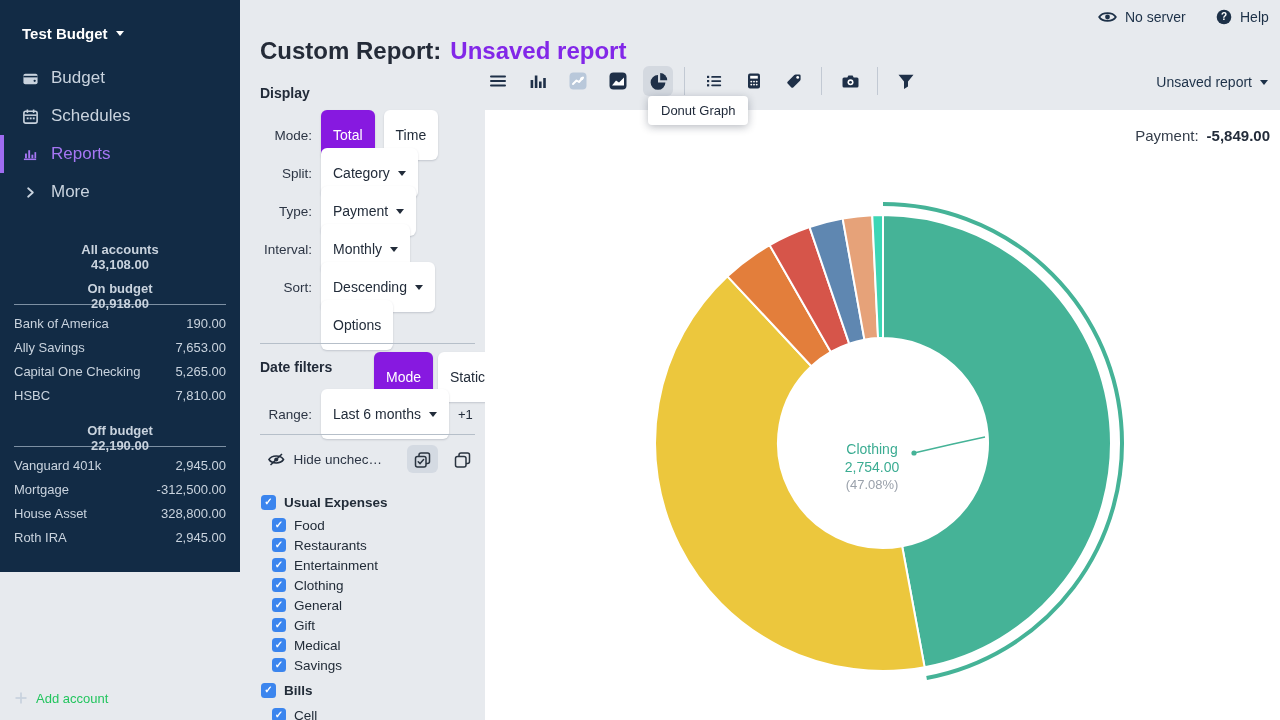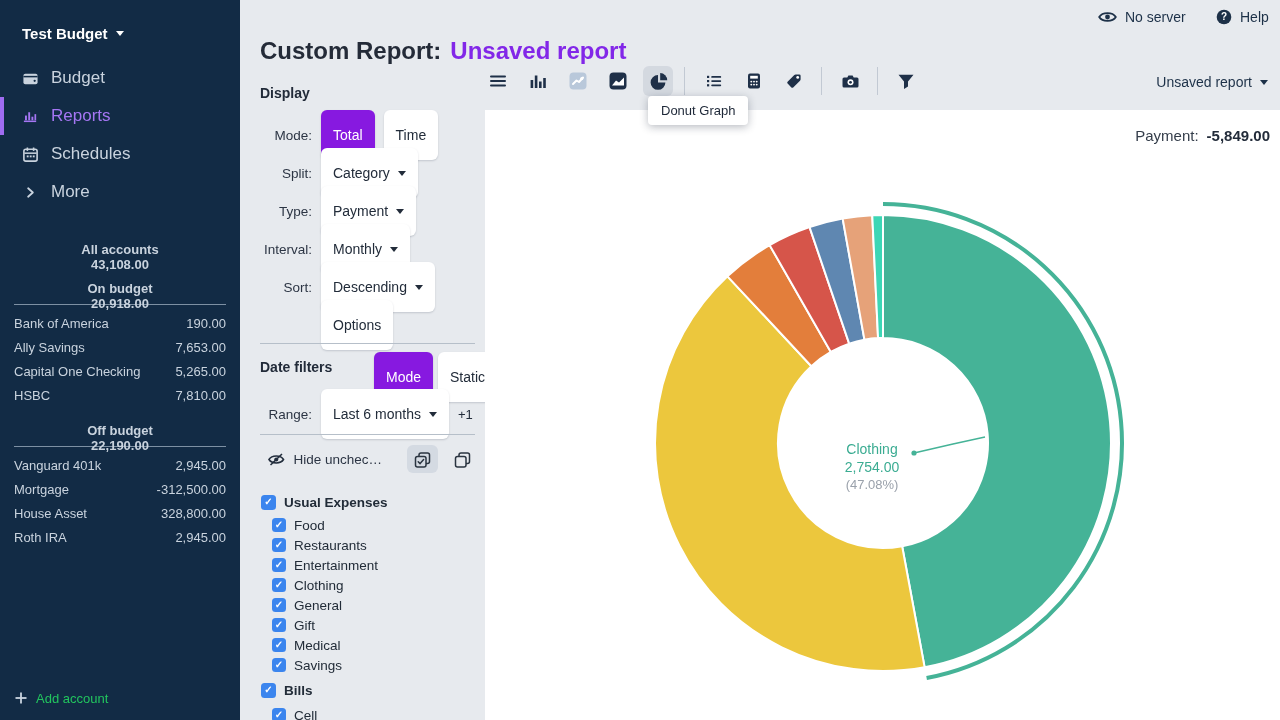--- a/index.html
+++ b/index.html
@@ -1,21 +1,21 @@
 <!DOCTYPE html>
 <html><head>
 <meta charset="utf-8">
 <style>
   * { margin:0; padding:0; box-sizing:border-box; }
   html,body { width:1280px; height:720px; }
   body { font-family:"Liberation Sans", sans-serif; }
   .app { position:relative; width:1280px; height:720px; overflow:hidden; background:#e7eaee; }
 
   
-  .sidebar { position:absolute; left:0; top:0; width:240px; height:720px; background:#122b45; color:#c9d3de; }
+  .sidebar { position:absolute; left:0; top:0; width:240px; height:572px; background:#122b45; color:#c9d3de; }
   .sb-title { position:absolute; left:22px; top:25px; font-size:15px; font-weight:bold; color:#fff;
               display:flex; align-items:center; gap:8px; cursor:pointer; }
   .nav { position:absolute; left:0; top:59px; width:240px; }
   .nav-item { height:38px; display:flex; align-items:center; gap:12px; padding-left:22px;
               font-size:17px; color:#c9d3de; cursor:pointer; }
   .nav-item.active { color:#a576f3; box-shadow:inset 4px 0 0 #9f6cf1; }
   .nav-item svg { flex:0 0 auto; }
   .accts { position:absolute; left:14px; right:14px; top:242px; font-size:13px; }
   .acct-row { height:24px; display:flex; justify-content:space-between; align-items:center; cursor:pointer; }
   .acct-row.hdr { font-weight:bold;flex-direction:column; }
@@ -91,41 +91,41 @@
     </div>
     <nav class="nav">
       <div class="nav-item">
         <svg class="ic" width="17" height="17" viewBox="0 0 18 18">
           <rect x="1.5" y="4" width="15" height="11" rx="2" fill="#c9d3de"></rect>
           <rect x="1.5" y="6.2" width="15" height="1.6" fill="#122b45"></rect>
           <circle cx="13.4" cy="11.5" r="1.2" fill="#122b45"></circle>
         </svg>
         <span>Budget</span>
       </div>
-      <div class="nav-item active">
-        <svg class="ic" width="17" height="17" viewBox="0 0 18 18">
-          <rect x="2" y="13.3" width="13" height="1.6" fill="#a576f3"></rect>
-          <rect x="3.2" y="8" width="2" height="5" fill="#a576f3"></rect>
-          <rect x="6.6" y="4.5" width="2" height="8.5" fill="#a576f3"></rect>
-          <rect x="10" y="9.2" width="2" height="3.8" fill="#a576f3"></rect>
-          <rect x="13.2" y="6.5" width="1.8" height="6.5" fill="#a576f3"></rect>
-        </svg>
-        <span>Reports</span>
-      </div>
       <div class="nav-item">
         <svg class="ic" width="17" height="17" viewBox="0 0 18 18">
           <rect x="2" y="3.5" width="14" height="12.5" rx="2" fill="none" stroke="#c9d3de" stroke-width="1.7"></rect>
           <line x1="5.7" y1="1.6" x2="5.7" y2="5.2" stroke="#c9d3de" stroke-width="1.7"></line>
           <line x1="12.3" y1="1.6" x2="12.3" y2="5.2" stroke="#c9d3de" stroke-width="1.7"></line>
           <line x1="2.5" y1="7.6" x2="15.5" y2="7.6" stroke="#c9d3de" stroke-width="1.6"></line>
           <rect x="5" y="10" width="2" height="2" fill="#c9d3de"></rect>
             <rect x="8.2" y="10" width="2" height="2" fill="#c9d3de"></rect>
           <rect x="11.4" y="10" width="2" height="2" fill="#c9d3de"></rect>
         </svg>
         <span>Schedules</span>
+      </div>
+      <div class="nav-item active">
+        <svg class="ic" width="17" height="17" viewBox="0 0 18 18">
+          <rect x="2" y="13.3" width="13" height="1.6" fill="#a576f3"></rect>
+          <rect x="3.2" y="8" width="2" height="5" fill="#a576f3"></rect>
+          <rect x="6.6" y="4.5" width="2" height="8.5" fill="#a576f3"></rect>
+          <rect x="10" y="9.2" width="2" height="3.8" fill="#a576f3"></rect>
+          <rect x="13.2" y="6.5" width="1.8" height="6.5" fill="#a576f3"></rect>
+        </svg>
+        <span>Reports</span>
       </div>
       <div class="nav-item">
         <svg class="ic" width="17" height="17" viewBox="0 0 18 18">
           <polyline points="6.5,4.5 11.5,9 6.5,13.5" fill="none" stroke="#c9d3de" stroke-width="1.9" stroke-linecap="round" stroke-linejoin="round"></polyline>
         </svg>
         <span>More</span>
       </div>
     </nav>
 
     <div class="accts">

